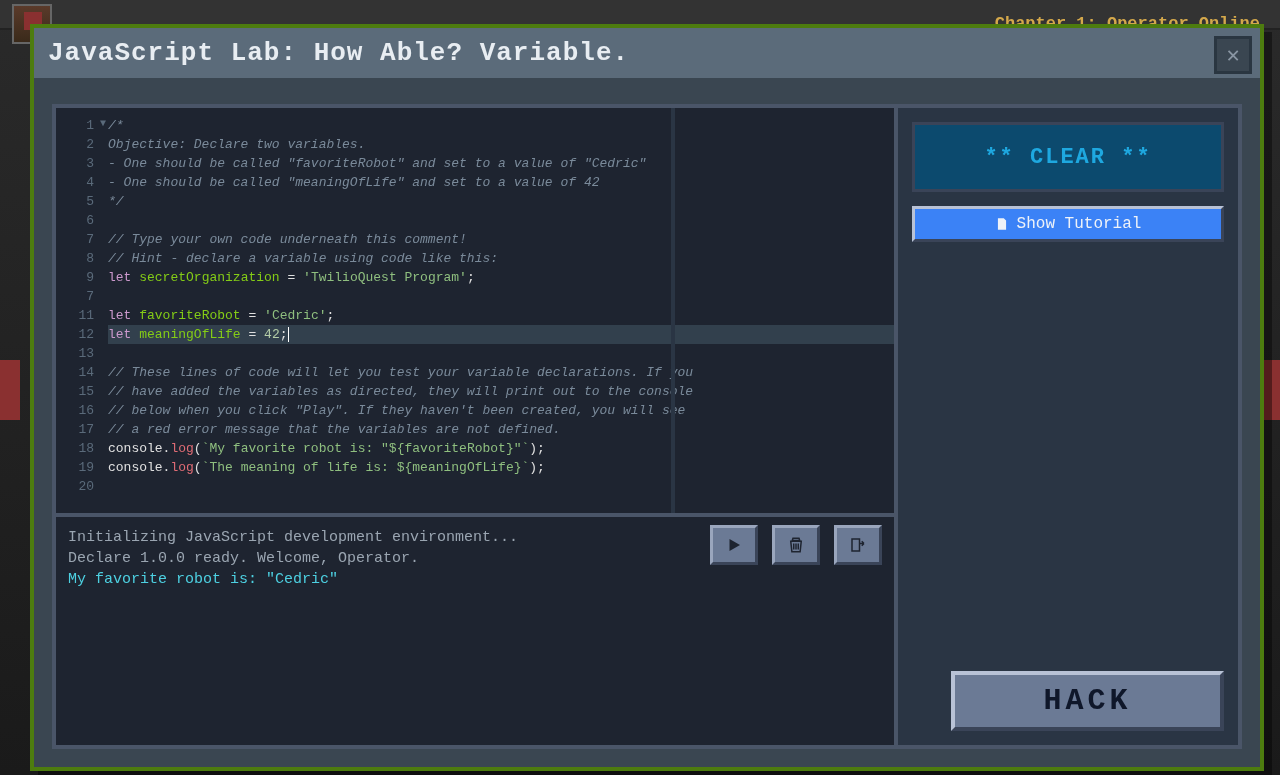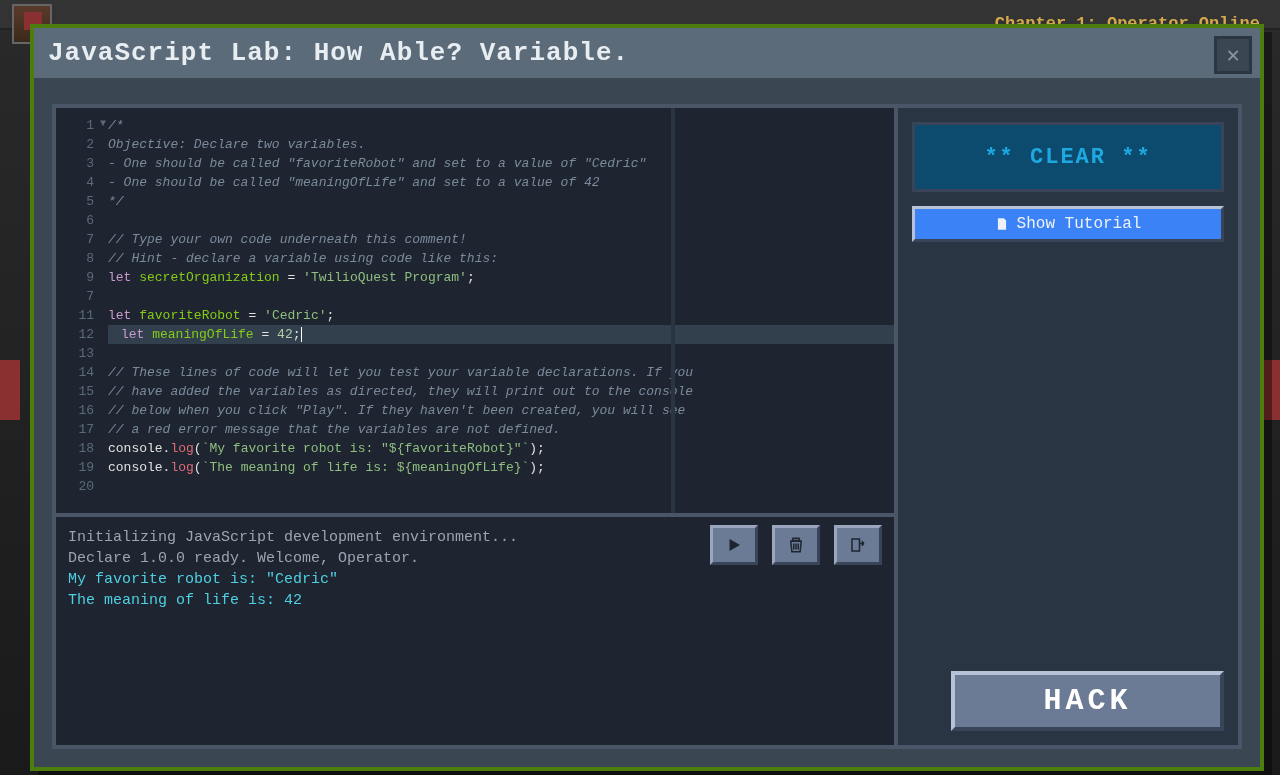--- a/index.html
+++ b/index.html
@@ -49,21 +49,21 @@
     background: #1e2430;
     display: flex;
   }
   .left-col { flex: 1; display: flex; flex-direction: column; border-right: 4px solid #4a5568; min-width: 0; }
   .right-col { width: 340px; background: #2a3544; display:flex; flex-direction:column; padding: 14px; gap: 14px; }
 
   .editor { flex: 1; display: flex; background: #1e2430; overflow: hidden; position: relative; }
   .gutter { width: 44px; background: #1e2430; color: #5a6a7a; text-align: right; padding: 8px 6px 8px 0; font-size: 13px; line-height: 19px; }
   .code-area { flex: 1; padding: 8px 0 8px 8px; font-size: 13px; line-height: 19px; color: #d0d0d0; white-space: pre; position: relative; }
   .code-line { height: 19px; position: relative; }
-  .code-line.hl { background: #32404d; padding-left: 13px; }
+  .code-line.hl { background: #32404d; }
   .fold { position:absolute; left: 44px; top: 10px; color:#5a6a7a; font-size:10px; }
   
   .tok-comment { color: #7a8a9a; font-style: italic; }
   .tok-kw { color: #cc99cd; }
   .tok-id { color: #84cc16; }
   .tok-op { color: #e0e0e0; }
   .tok-str { color: #8fbf7f; }
   .tok-num { color: #b5cea8; }
   .tok-fn { color: #e06c75; }
   .tok-tmpl { color: #8fbf7f; }
@@ -121,21 +121,21 @@
   }
   .spacer { flex: 1; }
   .hack-btn {
     height: 60px;
     background: #6b7a95;
     border-top: 4px solid #b8c2d6;
     border-left: 4px solid #b8c2d6;
     border-right: 4px solid #3a4458;
     border-bottom: 4px solid #3a4458;
     display:flex; align-items:center; justify-content:center;
-    color: #ffffff; font-size: 30px; font-weight: bold; letter-spacing: 4px;
+    color: #0f172a; font-size: 30px; font-weight: bold; letter-spacing: 4px;
     cursor:pointer;
     margin-left:39px;
   }
 </style>
 </head>
 <body>
 
 <div class="bg-game">
   <div class="bg-bar"></div>
   <div class="bg-avatar"></div>
@@ -180,21 +180,20 @@
             </div>
           <span class="fold">▼</span>
           <div class="code-area" id="codearea"><div class="code-line"><span class="tok-comment">/*</span></div><div class="code-line"><span class="tok-comment">Objective: Declare two variables.</span></div><div class="code-line"><span class="tok-comment">- One should be called "favoriteRobot" and set to a value of "Cedric"</span></div><div class="code-line"><span class="tok-comment">- One should be called "meaningOfLife" and set to a value of 42</span></div><div class="code-line"><span class="tok-comment">*/</span></div><div class="code-line"></div><div class="code-line"><span class="tok-comment">// Type your own code underneath this comment!</span></div><div class="code-line"><span class="tok-comment">// Hint - declare a variable using code like this:</span></div><div class="code-line"><span class="tok-kw">let</span><span> </span><span class="tok-id">secretOrganization</span><span> </span><span class="tok-op">=</span><span> </span><span class="tok-str">'TwilioQuest Program'</span><span class="tok-semicolon">;</span></div><div class="code-line"></div><div class="code-line"><span class="tok-kw">let</span><span> </span><span class="tok-id">favoriteRobot</span><span> </span><span class="tok-op">=</span><span> </span><span class="tok-str">'Cedric'</span><span class="tok-semicolon">;</span></div><div class="code-line hl"><span class="tok-kw">let</span><span> </span><span class="tok-id">meaningOfLife</span><span> </span><span class="tok-op">=</span><span> </span><span class="tok-num">42</span><span class="tok-semicolon">;</span><span class="cursor"></span></div><div class="code-line"></div><div class="code-line"><span class="tok-comment">// These lines of code will let you test your variable declarations. If you</span></div><div class="code-line"><span class="tok-comment">// have added the variables as directed, they will print out to the console</span></div><div class="code-line"><span class="tok-comment">// below when you click "Play". If they haven't been created, you will see</span></div><div class="code-line"><span class="tok-comment">// a red error message that the variables are not defined.</span></div><div class="code-line"><span class="tok-console">console</span><span class="tok-dot">.</span><span class="tok-fn">log</span><span class="tok-paren">(</span><span class="tok-tmpl">`My favorite robot is: "${favoriteRobot}"`</span><span class="tok-paren">)</span><span class="tok-semicolon">;</span></div><div class="code-line"><span class="tok-console">console</span><span class="tok-dot">.</span><span class="tok-fn">log</span><span class="tok-paren">(</span><span class="tok-tmpl">`The meaning of life is: ${meaningOfLife}`</span><span class="tok-paren">)</span><span class="tok-semicolon">;</span></div><div class="code-line"></div></div>
           <div class="editor-divider"></div>
         </div>
         <div class="console">
           <div id="console-lines">
               <div class="console-line">Initializing JavaScript development environment...</div>
               <div class="console-line">Declare 1.0.0 ready. Welcome, Operator.</div>
               <div class="console-line console-out">My favorite robot is: "Cedric"</div>
-              <div class="console-line console-out">The meaning of life is: 42</div>
             </div>
           <div class="console-btns">
             <div class="mini-btn">
               <svg viewBox="0 0 24 24">
                   <path d="M6 4l14 8-14 8z"></path>
                 </svg>
             </div>
             <div class="mini-btn">
               <svg viewBox="0 0 24 24">
                   <path d="M5 7h14l-1.5 14h-11L5 7zm3-4h8l1 3H7l1-3zM9 10v8M12 10v8M15 10v8" stroke="#1e2430" stroke-width="2" fill="none"></path>

